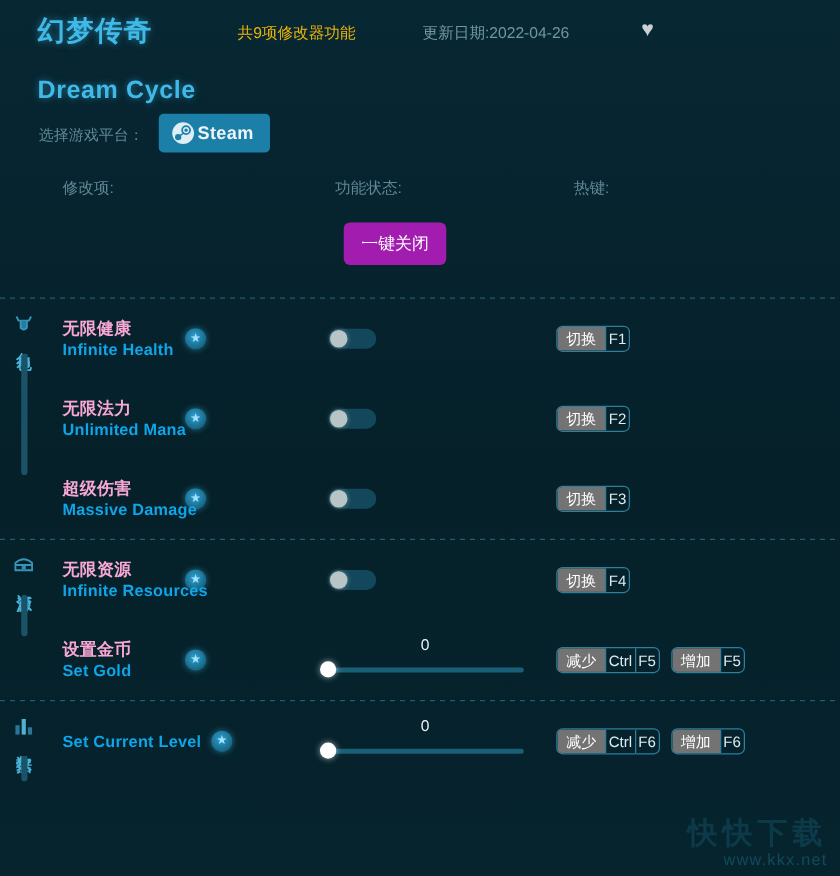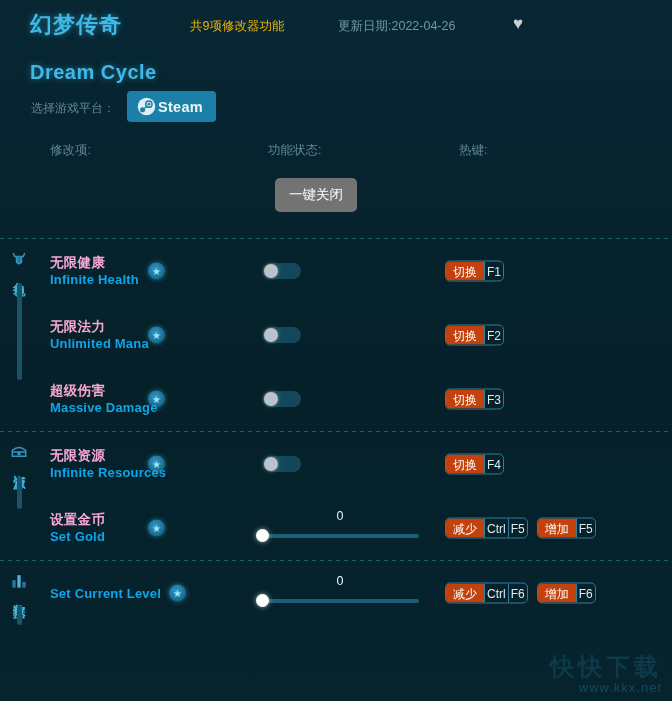--- a/index.html
+++ b/index.html
@@ -71,21 +71,21 @@
   .ch-key  { left: 459px; }
 
   
   .onekey-row { position: relative; height: 60px; }
   .onekey-label {
     position: absolute; left: 50px; top: 8px;
     font-size: 14px; color: #e8f3f7;
   }
   .onekey-btn {
     position: absolute; left: 275px; top: 0px;
-    background: #737373; border: none; border-radius: 5px;
+    background: #a21caf; border: none; border-radius: 5px;
     padding: 8px 14px;
     font-size: 13.5px; color: #ffffff;
     font-family: "Liberation Sans", sans-serif;
     cursor: pointer;
   }
 
   
   .divider {
     height: 1px; margin: 0;
     background-image: repeating-linear-gradient(
@@ -176,21 +176,21 @@
     position: absolute; left: 407px; top: 50%;
     transform: translateY(-50%);
     display: flex; align-items: center; gap: 9px;
   }
   .key-group {
     display: flex; align-items: stretch;
     border: 1px solid #2d7f9e; border-radius: 5px;
     overflow: hidden; height: 21px; cursor: pointer;
   }
   .key-action {
-    background: #c2410c; color: #ffffff;
+    background: #737373; color: #ffffff;
     font-size: 12px; padding: 0 7px;
     display: flex; align-items: center; line-height: 1;
   }
   .key-cap {
     color: #dcecf2; font-size: 12px; padding: 0 2px;
     display: flex; align-items: center; line-height: 1;
     border-left: 1px solid #2d7f9e;
   }
 
   

